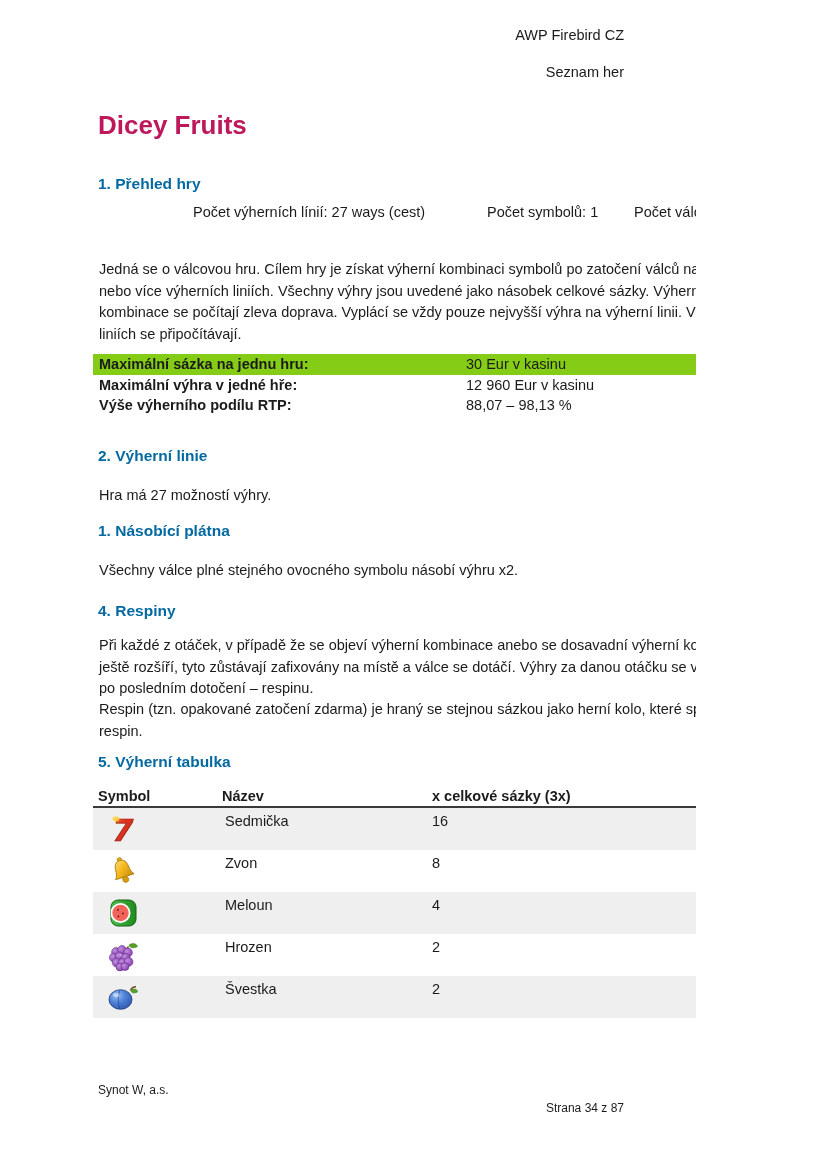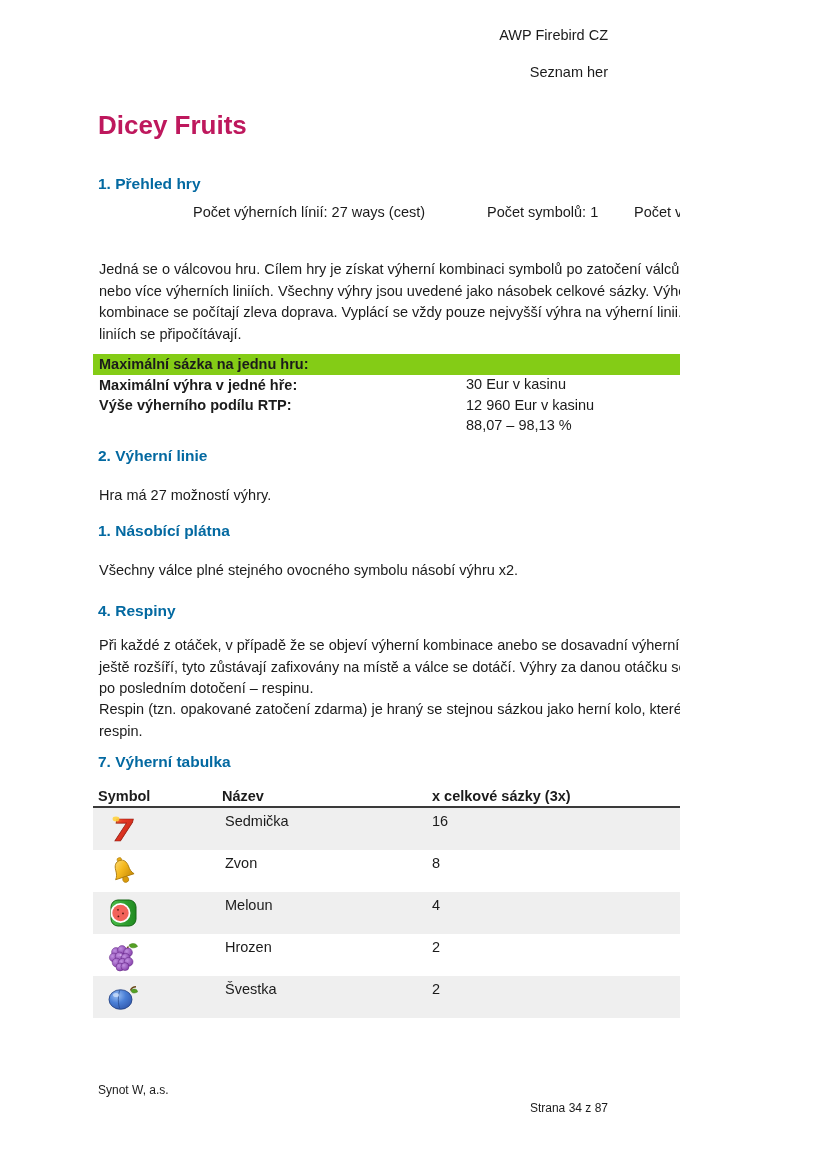--- a/index.html
+++ b/index.html
@@ -1,17 +1,17 @@
 <!DOCTYPE html>
 <html lang="cs"><head>
 <meta charset="utf-8">
 <style>
   html,body{margin:0;padding:0;background:#fff;}
   .page{position:relative;width:680px;height:1170px;background:#ffffff;overflow:hidden;
-        font-family:"Liberation Sans",sans-serif;color:#1b1b1b;}
+        font-family:"Liberation Sans",sans-serif;color:#1b1b1b;padding-left:16px;}
   
   .doc-header{position:absolute;top:27px;right:72px;text-align:right;font-size:14.5px;line-height:17px;}
   .doc-header .line2{margin-top:20px;}
   
   .game-title{position:absolute;left:98px;top:110px;margin:0;font-size:26px;line-height:30px;
               font-weight:bold;color:#be185d;letter-spacing:0;}
   
   .sec-h{position:absolute;left:98px;margin:0;font-size:15.5px;line-height:19px;font-weight:bold;color:#0369a1;}
   .h-s1{top:174px;} .h-s2{top:446px;} .h-s3{top:521px;} .h-s4{top:601px;} .h-s5{top:752px;}
   
@@ -21,21 +21,21 @@
   
   .para{position:absolute;left:98px;margin:1px;width:662px;font-size:14.5px;line-height:21.5px;}
   .p-desc{top:258px;}
   .p-s2{top:484px;} .p-s3{top:559px;}
   .p-s4a{top:634px;} .p-s4b{top:698px;}
   
   .info-table{position:absolute;left:93px;top:354px;width:660px;font-size:14.5px;}
   .info-row{position:relative;height:20.5px;line-height:20.5px;}
   .info-row.shade{background:#84cc16;}
   .info-label{position:absolute;left:6px;font-weight:bold;white-space:nowrap;}
-  .info-value{position:absolute;left:373px;white-space:nowrap;margin-top:20px;}
+  .info-value{position:absolute;left:373px;white-space:nowrap;}
   
   .paytable{position:absolute;left:93px;top:788px;width:660px;font-size:14.5px;}
   .pt-header{position:relative;height:18px;line-height:16px;border-bottom:2px solid #3a3a3a;font-weight:bold;}
   .pt-header span{position:absolute;top:0;white-space:nowrap;}
   .pt-h0{left:5px;} .pt-h1{left:129px;} .pt-h2{left:339px;}
   .pt-row{position:relative;height:42px;}
   .pt-row.shade{background:#efefef;}
   .pt-icon{position:absolute;left:14px;top:4px;width:32px;height:34px;}
   .pt-name{position:absolute;left:132px;top:5px;white-space:nowrap;}
   .pt-value{position:absolute;left:339px;top:5px;white-space:nowrap;}
@@ -81,21 +81,21 @@
   <h2 class="sec-h h-s2">2. Výherní linie</h2>
   <p class="para p-s2">Hra má 27 možností výhry.</p>
 
   <h2 class="sec-h h-s3">1. Násobící plátna</h2>
   <p class="para p-s3">Všechny válce plné stejného ovocného symbolu násobí výhru x2.</p>
 
   <h2 class="sec-h h-s4">4. Respiny</h2>
   <p class="para p-s4a">Při každé z otáček, v případě že se objeví výherní kombinace anebo se dosavadní výherní kombinace ještě rozšíří, tyto zůstávají zafixovány na místě a válce se dotáčí. Výhry za danou otáčku se vyhodnotí po posledním dotočení – respinu.</p>
   <p class="para p-s4b">Respin (tzn. opakované zatočení zdarma) je hraný se stejnou sázkou jako herní kolo, které spustilo respin.</p>
 
-  <h2 class="sec-h h-s5">7. Výherní tabulka</h2>
+  <h2 class="sec-h h-s5">5. Výherní tabulka</h2>
 
   <div class="paytable">
     <div class="pt-header">
       <span class="pt-h0">Symbol</span>
       <span class="pt-h1">Název</span>
       <span class="pt-h2">x celkové sázky (3x)</span>
     </div>
 
     <div class="pt-row shade">
       <span class="pt-icon">

